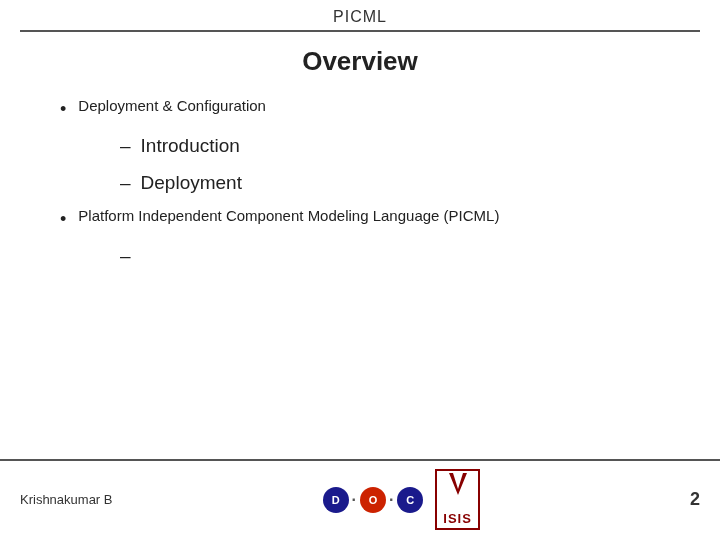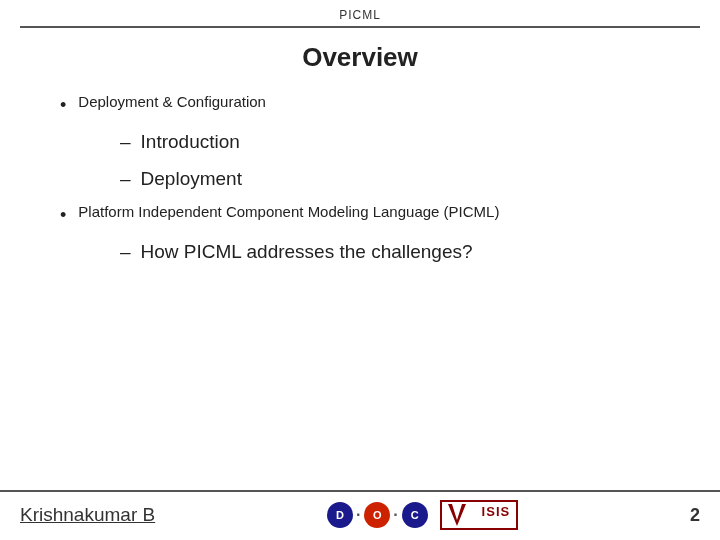--- a/index.html
+++ b/index.html
@@ -19,21 +19,21 @@
       height: 540px;
       position: relative;
       display: flex;
       flex-direction: column;
     }
 
     
     .header {
       text-align: center;
       padding: 8px 0 4px 0;
-      font-size: 12px;
+      font-size: 16px;
       color: #333;
       letter-spacing: 1px;
       font-weight: normal;
     }
 
     .divider-top {
       border: none;
       border-top: 2px solid #555;
       margin: 0 20px;
     }
@@ -104,23 +104,22 @@
     
     .footer {
       display: flex;
       align-items: center;
       justify-content: space-between;
       padding: 8px 20px 10px 20px;
       border-top: 2px solid #555;
     }
 
     .footer-left {
-      font-size: 19px;
-      color: #333;
-      text-decoration: underline;
+      font-size: 13px;
+      color: #333;
     }
 
     .footer-center {
       display: flex;
       align-items: center;
       gap: 4px;
     }
 
     .footer-right {
       font-size: 18px;
@@ -164,21 +163,23 @@
     .isis-logo {
       display: flex;
       align-items: center;
       margin-left: 8px;
     }
 
     .isis-box {
       border: 2px solid #880000;
       padding: 2px 6px;
       display: flex;
+      align-items: center;
       gap: 16px;
+      flex-direction: column;
     }
 
     .isis-text {
       font-size: 13px;
       font-weight: bold;
       color: #880000;
       letter-spacing: 1px;
     }
   </style>
 </head>
@@ -212,21 +213,20 @@
       </div>
     </div>
 
     <div class="bullet-item">
       <span class="bullet-dot">•</span>
       <span class="bullet-text">Platform Independent Component Modeling Language (PICML)</span>
     </div>
     <div class="sub-items">
       <div class="sub-item">
         <span class="sub-dash">–</span>
-        <span class="sub-text">How PICML addresses the challenges?</span>
       </div>
     </div>
 
   </div>
 
   <div class="footer">
     <div class="footer-left">Krishnakumar B</div>
 
     <div class="footer-center">
 

